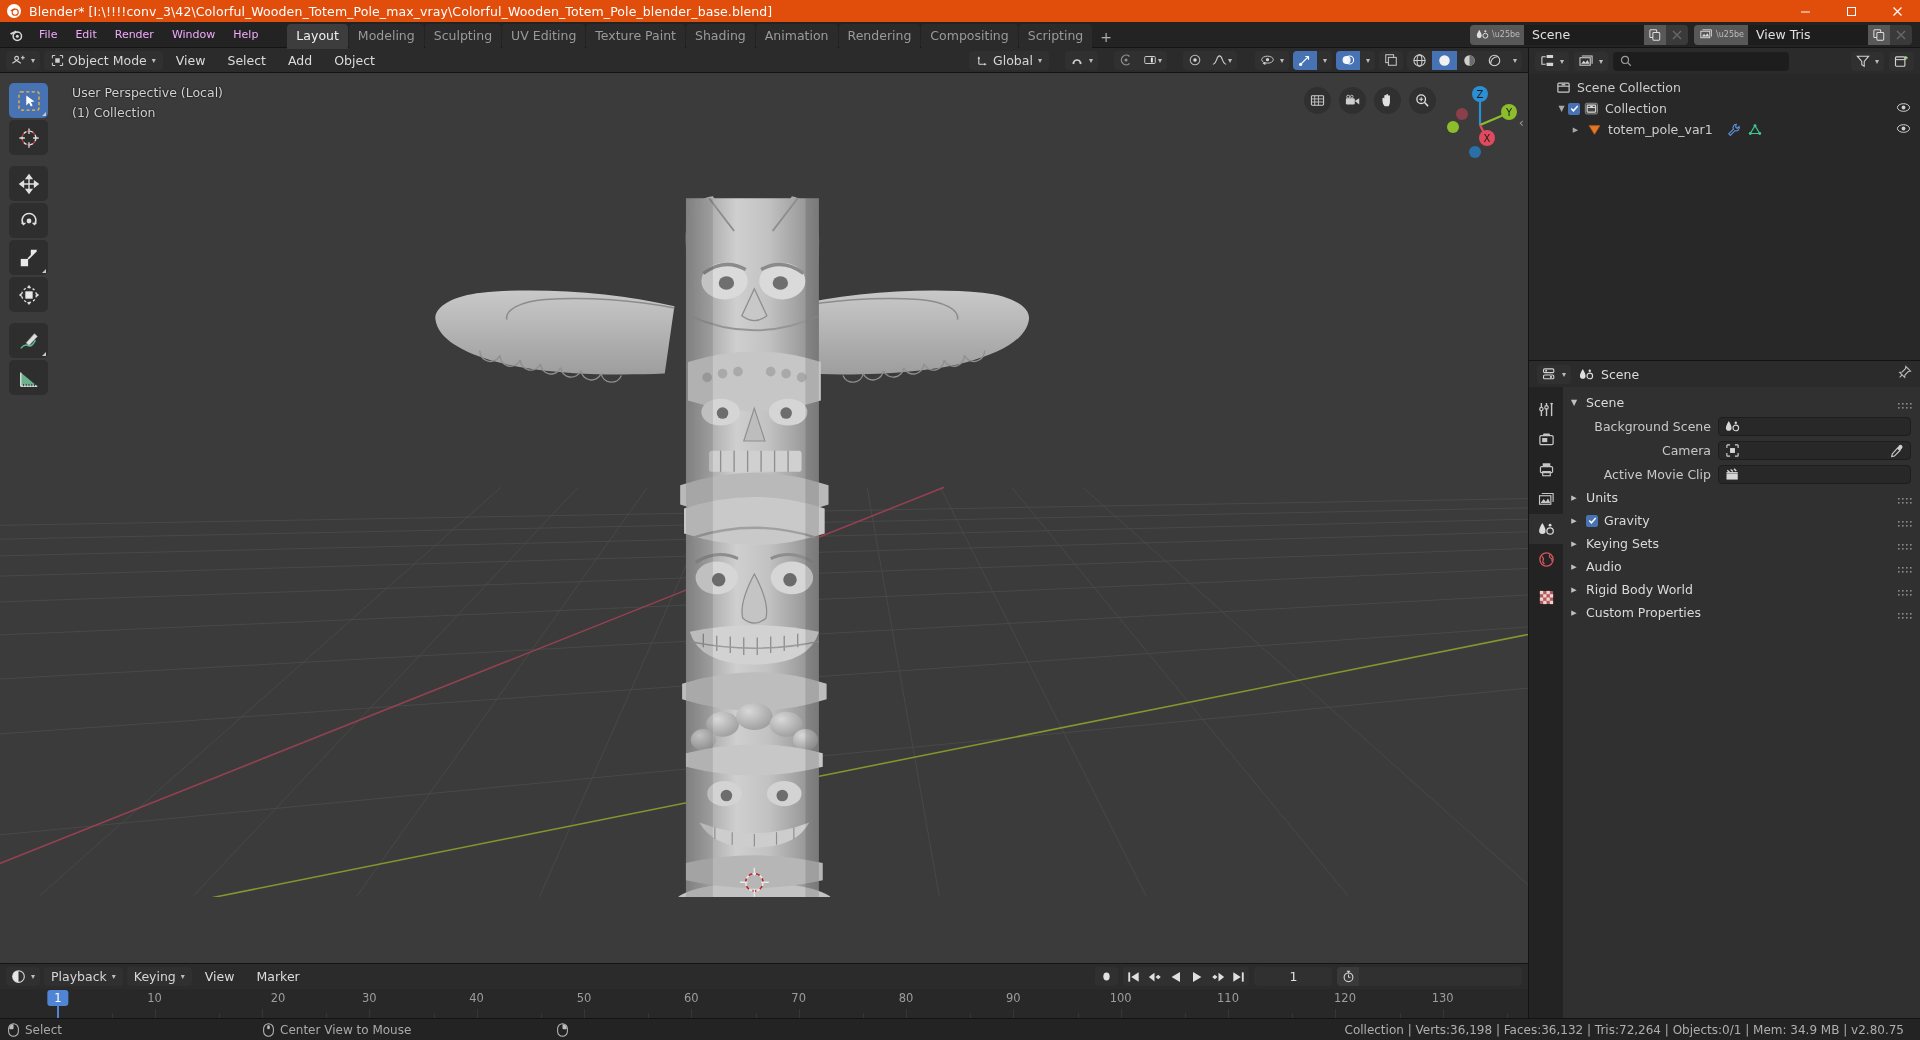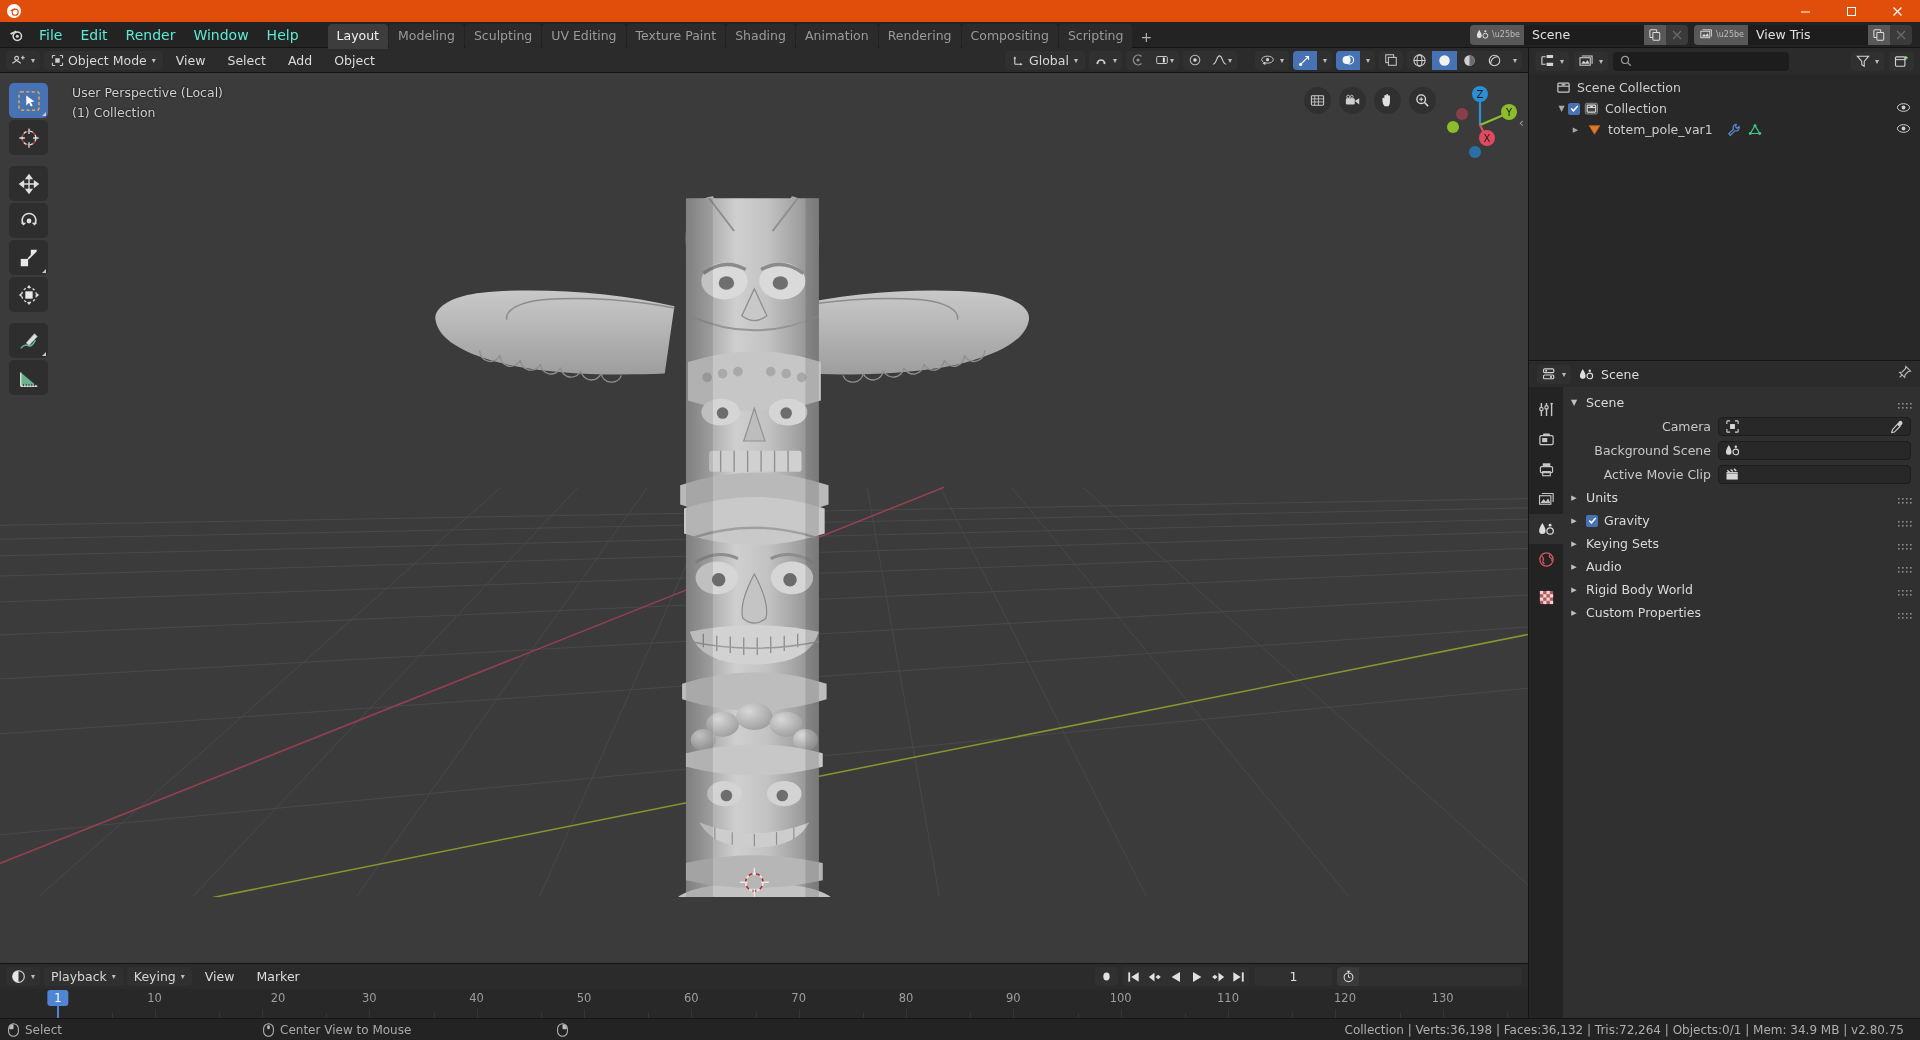--- a/index.html
+++ b/index.html
@@ -27,21 +27,21 @@
   .wbtns { position:absolute; right:0; top:0; height:22px; display:flex; }
   .wbtn { width:46px; height:22px; display:flex; align-items:center; justify-content:center; color:#fff; }
 
   
   .topbar {
     height:26px; background:#232323; display:flex; align-items:center;
     flex:0 0 26px; border-bottom:1px solid #141414; padding-left:6px;
   }
   .blogo { width:20px;height:20px;display:flex;align-items:center;justify-content:center;margin-right:4px;}
   .menuitem {
-    padding:2px 9px; color:#5eead4; font-size:14px; border-radius:3px; line-height:18px;
+    padding:2px 9px; color:#f0abfc; font-size:11px; border-radius:3px; line-height:18px;
   }
   .wsep { width:14px; }
   .wstabs { display:flex; align-items:center; gap:1px; margin-left:6px;}
   .wstab {
     padding:4px 9px 5px; font-size:12.5px; color:#9a9a9a; background:#2b2b2b;
     border-radius:4px 4px 0 0; line-height:16px; position:relative; top:2px;
   }
   .wstab.active { background:#3d3d3d; color:#f0f0f0; }
   .wstab.plus { background:transparent; color:#b0b0b0; padding:4px 7px; font-size:14px;}
   .topbar-right { margin-left:auto; display:flex; align-items:center; gap:6px; padding-right:8px;padding-left:8px;}
@@ -162,20 +162,21 @@
 
 <div class="app">
 
   <div class="titlebar">
     <div class="tlogo">
       <svg width="11" height="11" viewBox="0 0 16 16">
           <circle cx="9" cy="9" r="4.4" fill="none" stroke="#e14d0b" stroke-width="1.7"></circle>
           <path d="M2 6 L8 3.2 L8.6 5 L3 7.6Z" fill="#e14d0b"></path>
         </svg>
     </div>
+    <div class="ttext">Blender* [I:\!!!!conv_3\42\Colorful_Wooden_Totem_Pole_max_vray\Colorful_Wooden_Totem_Pole_blender_base.blend]</div>
     <div class="wbtns">
       <div class="wbtn">
         <svg width="11" height="11" viewBox="0 0 11 11">
             <rect x="1" y="5.5" width="9" height="1" fill="#fff"></rect>
           </svg>
       </div>
       <div class="wbtn">
         <svg width="11" height="11" viewBox="0 0 11 11">
             <rect x="1.5" y="1.5" width="8" height="8" fill="none" stroke="#fff" stroke-width="1"></rect>
           </svg>
@@ -283,21 +284,21 @@
               <rect x="4.6" y="4.6" width="4.8" height="4.8" fill="#cfcfcf"></rect>
             </svg>
           <span>Object Mode</span>
           <span class="caret">▾</span>
         </div>
         <div class="hmenu">View</div>
         <div class="hmenu">Select</div>
         <div class="hmenu">Add</div>
         <div class="hmenu">Object</div>
 
-        <div style="margin-left:auto;display:flex;align-items:center;gap:4px;">
+        <div style="margin-left:auto;display:flex;align-items:center;gap:16px;">
           <div class="hbtn">
             <svg width="13" height="13" viewBox="0 0 14 14">
                 <path d="M3 11 V3 M3 11 H11" stroke="#cfcfcf" stroke-width="1.2" fill="none"></path>
                 <path d="M3 3 l-1.4 2.4 h2.8Z" fill="#cfcfcf"></path>
                 <path d="M11 11 l-2.4 -1.4 v2.8Z" fill="#cfcfcf"></path>
               </svg>
             <span>Global</span>
             <span class="caret">▾</span>
           </div>
           <div class="hbtn icononly">
@@ -1038,45 +1039,45 @@
                       <rect x="0" y="5" width="1.6" height="1.6"></rect>
                       <rect x="4" y="5" width="1.6" height="1.6"></rect>
                       <rect x="8" y="5" width="1.6" height="1.6"></rect>
                       <rect x="12" y="5" width="1.6" height="1.6"></rect>
                     </g>
                   </svg>
               </span>
             </div>
 
             <div class="prow">
+              <span class="plabel">Background Scene</span>
+              <span class="pfield">
+                <span style="display:flex;">
+                  <svg width="15" height="15" viewBox="0 0 16 16">
+                      <path d="M4 2 C1.5 6 1 8 1 9.5 A3 3 0 0 0 7 9.5 C7 8 6.5 6 4 2Z" fill="#d6d6d6"></path>
+                      <circle cx="11.5" cy="9.5" r="3" fill="none" stroke="#d6d6d6" stroke-width="1.2"></circle>
+                      <circle cx="11.5" cy="4" r="1.3" fill="#d6d6d6"></circle>
+                    </svg>
+                </span>
+              </span>
+            </div>
+
+            <div class="prow">
               <span class="plabel">Camera</span>
               <span class="pfield">
                 <span style="display:flex;">
                   <svg width="15" height="15" viewBox="0 0 16 16">
                       <path d="M2 2 h3.4 M2 2 v3.4 M14 2 h-3.4 M14 2 v3.4 M2 14 h3.4 M2 14 v-3.4 M14 14 h-3.4 M14 14 v-3.4" stroke="#d0d0d0" stroke-width="1.2" fill="none"></path>
                       <rect x="5.4" y="5.4" width="5.2" height="5.2" fill="#d8d8d8"></rect>
                     </svg>
                 </span>
                 <span class="eyedrop">
                   <svg width="14" height="14" viewBox="0 0 16 16">
                       <path d="M10.2 1.8 a2.4 2.4 0 0 1 3.4 3.4 L11.4 7.4 L8.6 4.6 Z" fill="#cfcfcf"></path>
                       <path d="M8.6 4.6 L11.4 7.4 L5 13.8 L2 14.4 L2.6 11.4 Z" fill="none" stroke="#cfcfcf" stroke-width="1.3"></path>
-                    </svg>
-                </span>
-              </span>
-            </div>
-
-            <div class="prow">
-              <span class="plabel">Background Scene</span>
-              <span class="pfield">
-                <span style="display:flex;">
-                  <svg width="15" height="15" viewBox="0 0 16 16">
-                      <path d="M4 2 C1.5 6 1 8 1 9.5 A3 3 0 0 0 7 9.5 C7 8 6.5 6 4 2Z" fill="#d6d6d6"></path>
-                      <circle cx="11.5" cy="9.5" r="3" fill="none" stroke="#d6d6d6" stroke-width="1.2"></circle>
-                      <circle cx="11.5" cy="4" r="1.3" fill="#d6d6d6"></circle>
                     </svg>
                 </span>
               </span>
             </div>
 
             <div class="prow">
               <span class="plabel">Active Movie Clip</span>
               <span class="pfield">
                 <span style="display:flex;">
                   <svg width="15" height="15" viewBox="0 0 16 16">

